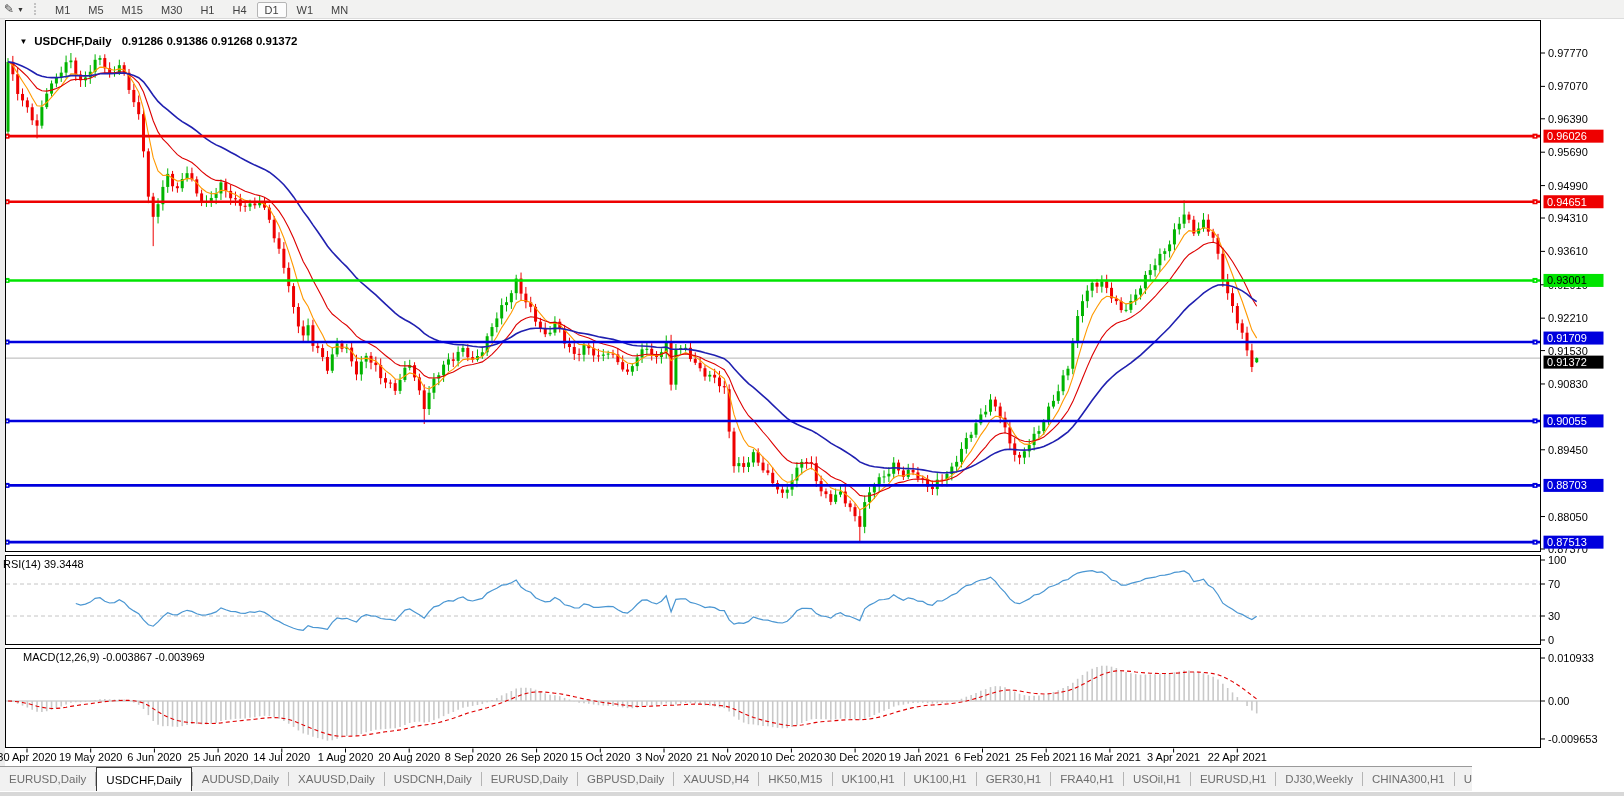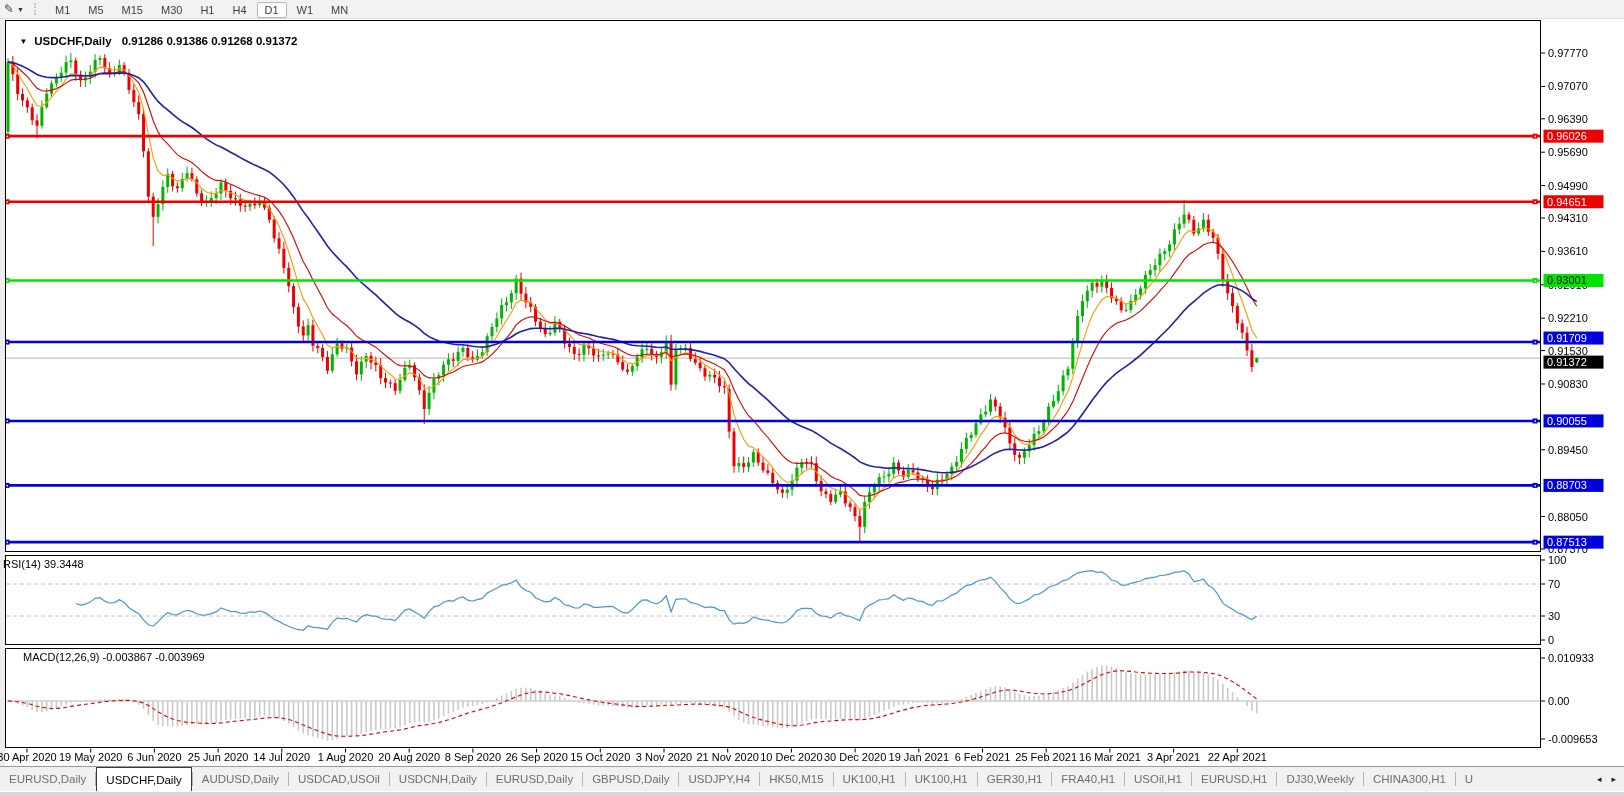--- a/index.html
+++ b/index.html
@@ -13,21 +13,21 @@
   .tf{font-size:11px;color:#414141;padding:1px 7px;margin:0 1px;border:1px solid transparent;
       border-radius:2px;cursor:default;}
   .tf.active{background:#fcfcfc;border-color:#b5b5b5;}
   svg{position:absolute;left:0;top:0;z-index:1;}
   .ovl{position:absolute;z-index:3;color:#000;white-space:pre;}
   #chart-title{left:13px;top:23px;font-size:11.5px;font-weight:bold;}
   #chart-title .sym{margin-right:10px;}
   #title-caret{font-size:8px;margin-right:7px;position:relative;top:-1px;}
   #rsi-label{left:3px;top:558px;font-size:11px;}
   #macd-label{left:11px;top:651px;font-size:11px;margin-left:12px;}
-  #tabbar{position:absolute;left:0;top:766px;width:1624px;height:24px;background:#f1f1f1;
+  #tabbar{position:absolute;left:0;top:766px;width:1472px;height:24px;background:#f1f1f1;
           border-top:1px solid #9a9a9a;display:flex;align-items:stretch;overflow:hidden;z-index:6;}
   .tab{font-size:11.5px;color:#6e6e6e;padding:0 9px;display:flex;align-items:center;cursor:default;white-space:nowrap;}
   .tab.active{background:#fff;border:1px solid #3a3a3a;border-bottom:none;color:#000;}
   .tabsep{width:1px;background:#b4b4b4;margin:5px 0;flex:none;}
   #tab-arrows{margin-left:auto;display:flex;align-items:center;font-size:9px;color:#1a1a1a;
               padding:0 8px 0 4px;gap:10px;flex:none;}
   #bottomstrip{position:absolute;left:0;top:791px;width:1624px;height:5px;background:#d8d8d8;
                border-top:1px solid #fff;z-index:6;}
 </style>
 </head>
@@ -1001,29 +1001,29 @@
 <div class="ovl" id="macd-label">MACD(12,26,9) -0.003867 -0.003969</div>
 
 <div id="tabbar">
   <span id="tabs-holder" style="display:flex;align-items:stretch;">
       <span class="tab">EURUSD,Daily</span>
       <span class="tabsep"></span>
       <span class="tab active">USDCHF,Daily</span>
       <span class="tabsep"></span>
       <span class="tab">AUDUSD,Daily</span>
       <span class="tabsep"></span>
-      <span class="tab">USDCAD,USOil</span>
+      <span class="tab">XAUUSD,Daily</span>
       <span class="tabsep"></span>
       <span class="tab">USDCNH,Daily</span>
       <span class="tabsep"></span>
       <span class="tab">EURUSD,Daily</span>
       <span class="tabsep"></span>
       <span class="tab">GBPUSD,Daily</span>
       <span class="tabsep"></span>
-      <span class="tab">USDJPY,H4</span>
+      <span class="tab">XAUUSD,H4</span>
       <span class="tabsep"></span>
       <span class="tab">HK50,M15</span>
       <span class="tabsep"></span>
       <span class="tab">UK100,H1</span>
       <span class="tabsep"></span>
       <span class="tab">UK100,H1</span>
       <span class="tabsep"></span>
       <span class="tab">GER30,H1</span>
       <span class="tabsep"></span>
       <span class="tab">FRA40,H1</span>

